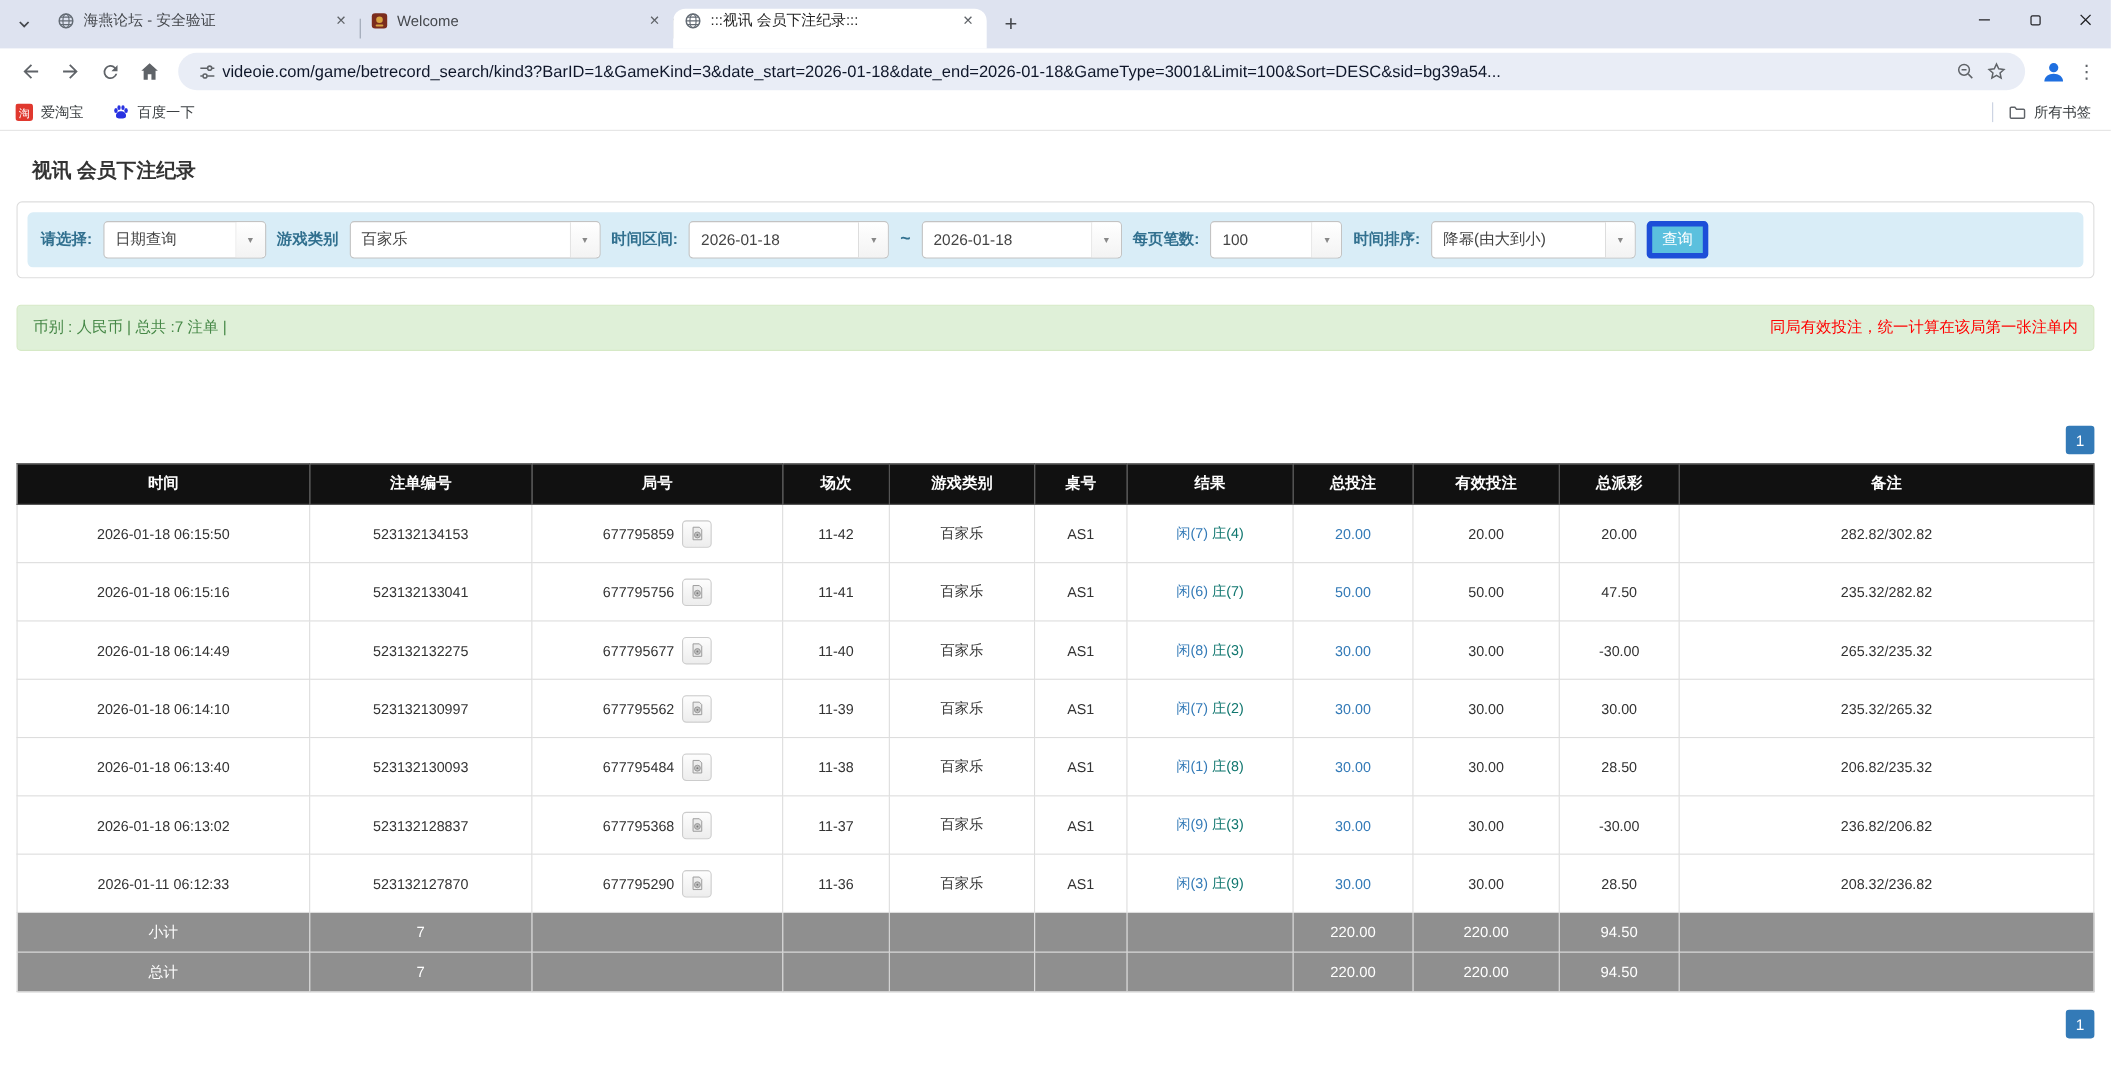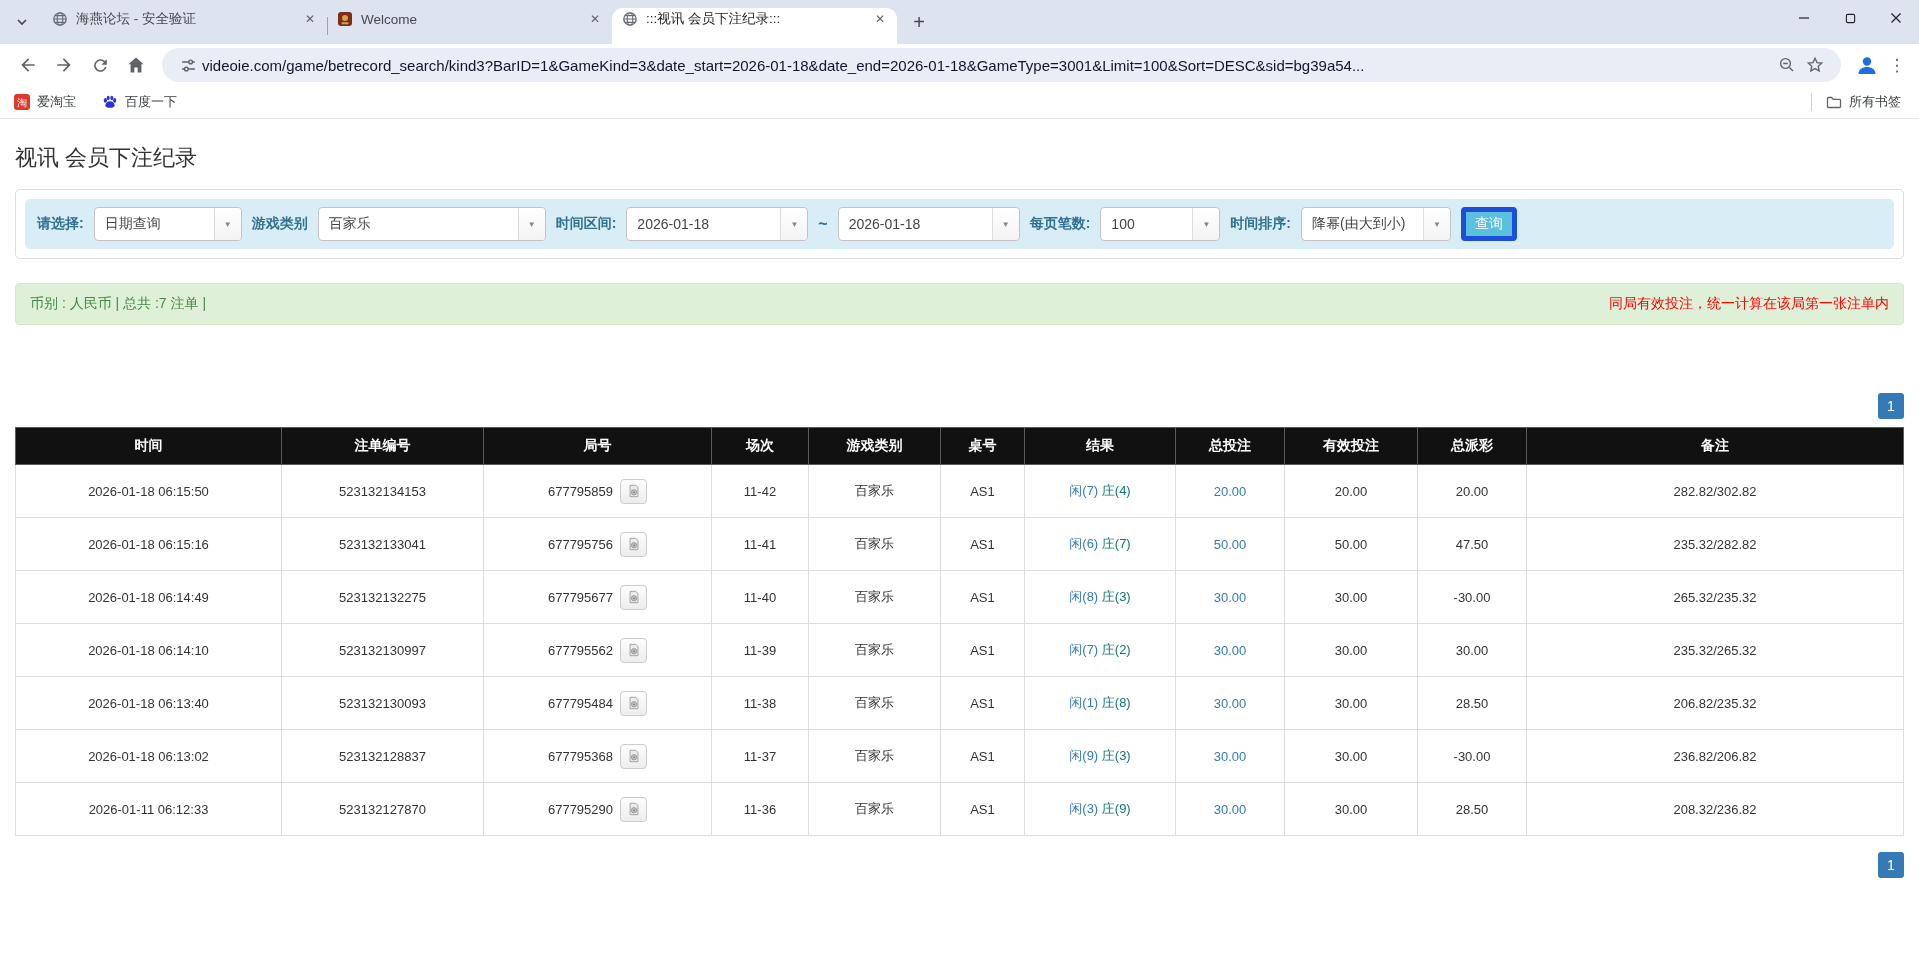--- a/index.html
+++ b/index.html
@@ -36,21 +36,21 @@
 
   .bookmarks { height:33px; background:#fff; border-bottom:1px solid #e4e4e4; display:flex;
     align-items:center; padding:0 14px; font-size:13px; color:#3c4043; }
   .bm-item { display:flex; align-items:center; margin-right:26px; }
   .bm-item .bm-icon { width:16px; height:16px; margin-right:7px; }
   .bm-right { margin-left:auto; display:flex; align-items:center; }
   .bm-sep { width:1px; height:18px; background:#c8d0e0; margin-right:14px; }
 
   
   .content { padding:0 15px; background:#fff; }
-  .page-title { font-size:22px; font-weight:400; color:#333; margin:24px 0 16px 0; }
+  .page-title { font-size:18px; font-weight:700; color:#333; margin:24px 0 16px 14px; }
 
   .filter-panel { border:1px solid #ddd; border-radius:5px; padding:9px; background:#fff; }
   .filter-inner { background:#d9edf7; border-radius:5px; padding:8px 12px; display:flex;
     align-items:center; gap:10px; }
   .f-label { color:#31708f; font-weight:bold; font-size:14px; white-space:nowrap; }
   .combo { background:#fff; border:1px solid #c3c3c3; border-radius:4px; height:34px;
     display:flex; align-items:stretch; }
   .combo-text { display:flex; align-items:center; padding:0 10px; font-size:14px; color:#444; flex:1;
     white-space:nowrap; overflow:hidden; }
   .combo-arrow { width:27px; border-left:1px solid #ddd; display:flex; align-items:center;
@@ -257,21 +257,21 @@
         <span class="combo-arrow">▼</span>
       </div>
 
       <span class="f-label">每页笔数:</span>
       <div class="combo" style="width:120px">
         <span class="combo-text">100</span>
         <span class="combo-arrow">▼</span>
       </div>
 
       <span class="f-label">时间排序:</span>
-      <div class="combo" style="width:150px">
+      <div class="combo" style="width:186px">
         <span class="combo-text">降幂(由大到小)</span>
         <span class="combo-arrow">▼</span>
       </div>
 
       <button class="search-btn">查询</button>
     </div>
   </div>
 
   <div class="summary-bar">
     <span class="summary-left">币别 : 人民币 | 总共 :7 注单 |</span>
@@ -459,19 +459,45 @@
             </span></td>
           <td>11-36</td>
           <td>百家乐</td>
           <td>AS1</td>
           <td><span class="res-player">闲(3)</span> <span class="res-banker">庄(9)</span></td>
           <td><span class="bet-link">30.00</span></td>
           <td>30.00</td>
           <td>28.50</td>
           <td>208.32/236.82</td>
         </tr>
+        <tr class="sumrow">
+          <td>小计</td>
+          <td>7</td>
+          <td></td>
+          <td></td>
+          <td></td>
+          <td></td>
+          <td></td>
+          <td>220.00</td>
+          <td>220.00</td>
+          <td>94.50</td>
+          <td></td>
+        </tr>
+        <tr class="sumrow">
+          <td>总计</td>
+          <td>7</td>
+          <td></td>
+          <td></td>
+          <td></td>
+          <td></td>
+          <td></td>
+          <td>220.00</td>
+          <td>220.00</td>
+          <td>94.50</td>
+          <td></td>
+        </tr>
       </tbody>
   </table>
 
   <div class="pager bottom">
     <span class="page-btn">1</span>
   </div>
 </div>
 
 </body></html>

